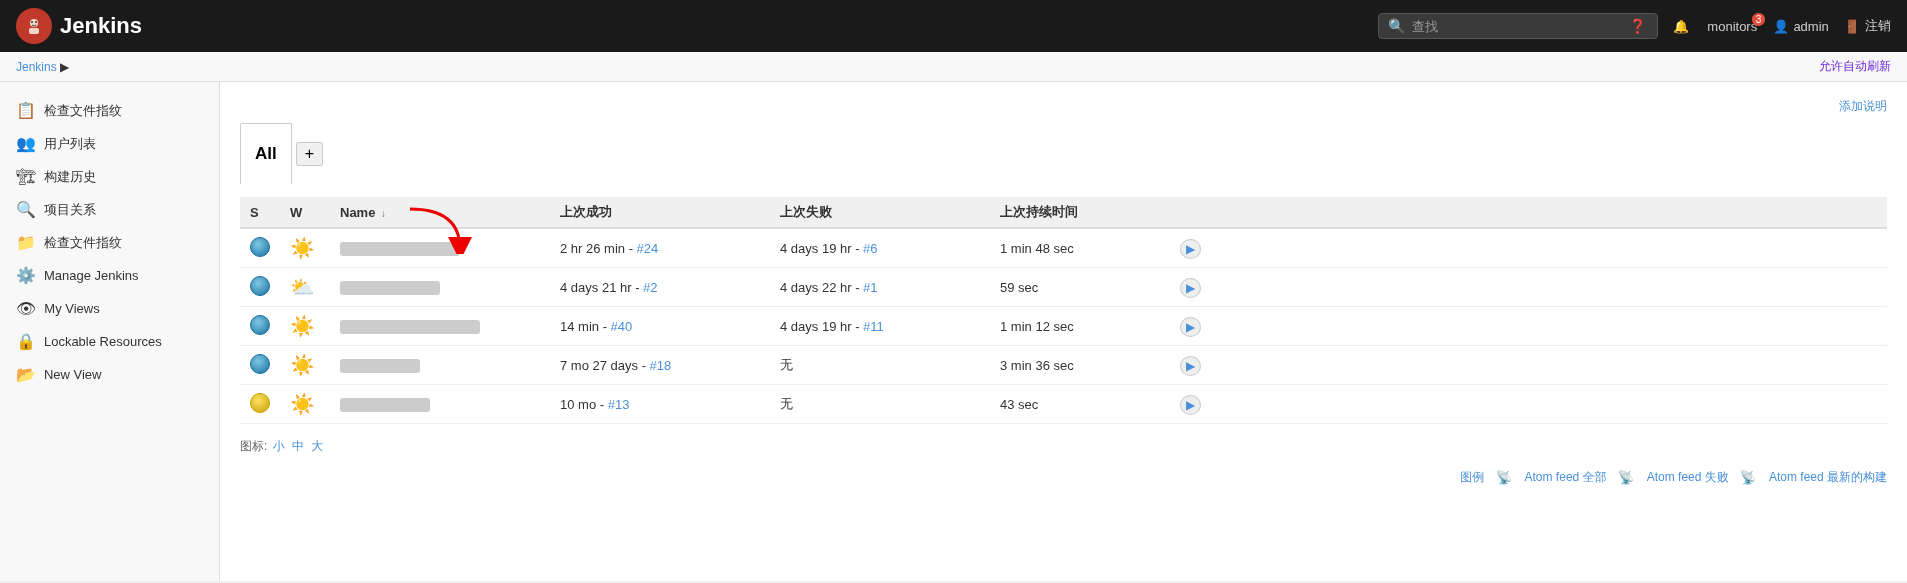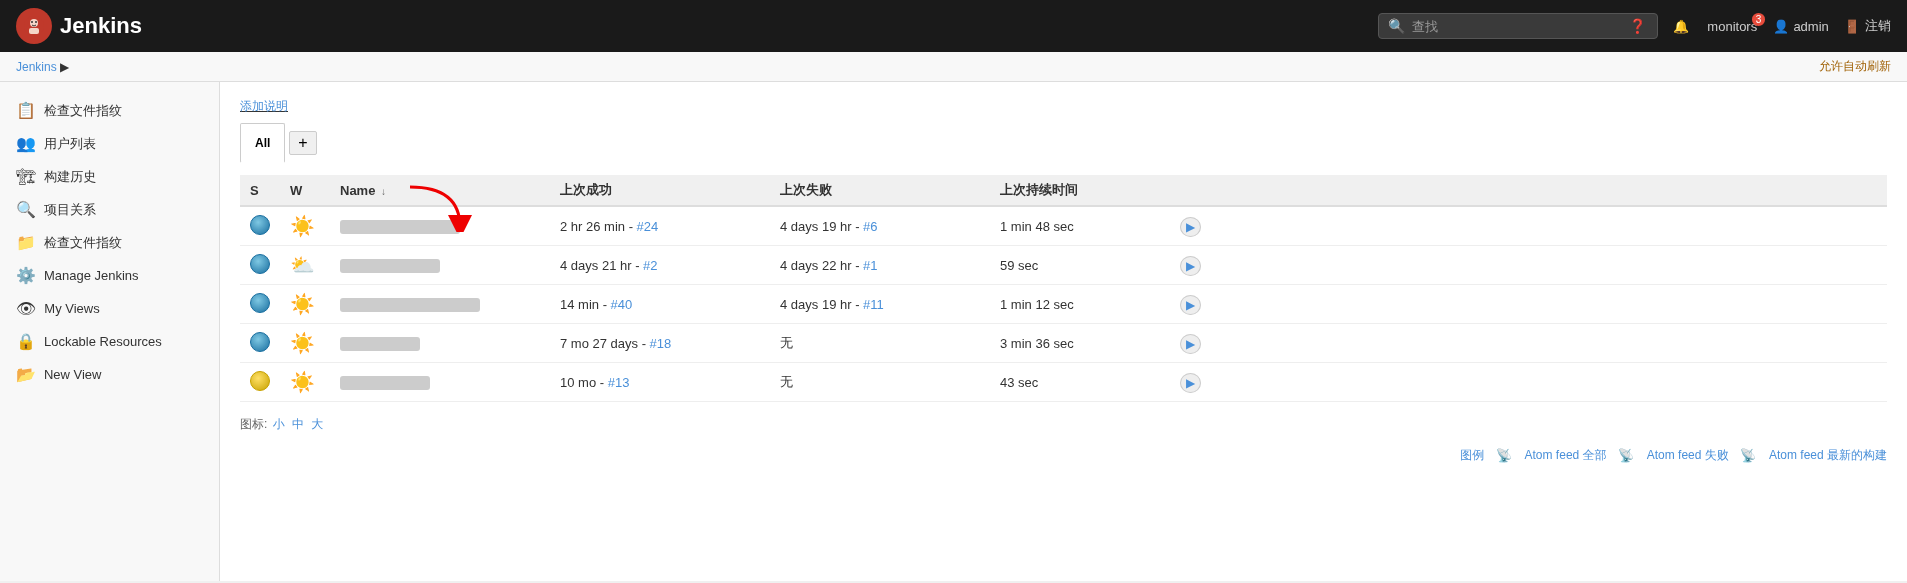--- a/index.html
+++ b/index.html
@@ -95,21 +95,21 @@
     .breadcrumb-bar {
       background: #f8f8f8;
       border-bottom: 1px solid #ddd;
       padding: 6px 16px;
       display: flex;
       align-items: center;
       justify-content: space-between;
       font-size: 12px;
     }
     .breadcrumb-bar a { color: #4a90d9; text-decoration: none; }
-    .auto-refresh { font-size: 12px; color: #a16207; }
+    .auto-refresh { font-size: 12px; color: #6d28d9; }
 
     
     .layout {
       display: flex;
       min-height: calc(100vh - 52px - 32px);
     }
 
     
     .sidebar {
       width: 220px;
@@ -140,40 +140,39 @@
     }
     .sidebar-section-icon { color: #555; cursor: pointer; }
 
     
     .main {
       flex: 1;
       padding: 16px 20px;
       background: #fff;
     }
     .add-description {
-      text-align: left;
+      text-align: right;
       font-size: 12px;
       margin-bottom: 8px;
-      text-decoration: underline;
     }
     .add-description a { color: #4a90d9; text-decoration: none; font-size: 12px; }
 
     
     .tabs {
       display: flex;
       align-items: center;
       gap: 4px;
       margin-bottom: 12px;
     }
     .tab-btn {
-      padding: 12px 14px;
+      padding: 20px 14px;
       border: 1px solid #ccc;
       background: #f0f0f0;
       cursor: pointer;
-      font-size: 12px;
+      font-size: 17px;
       border-radius: 2px;
     }
     .tab-btn.active {
       background: #fff;
       border-bottom: 1px solid #fff;
       font-weight: bold;
     }
     .tab-add {
       padding: 2px 8px;
       border: 1px solid #ccc;

